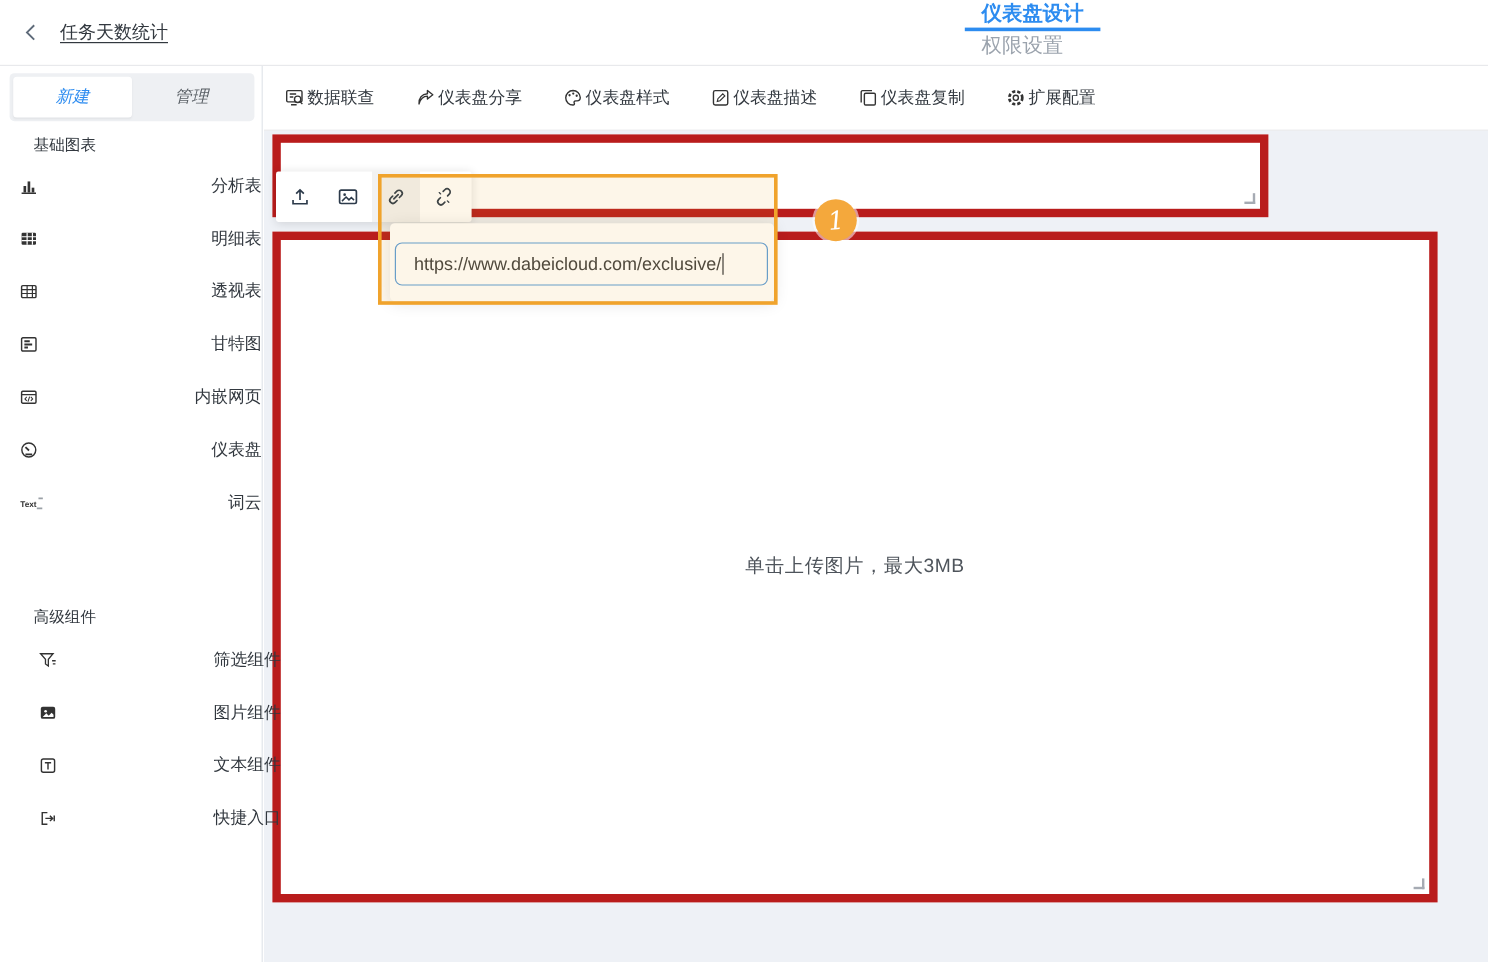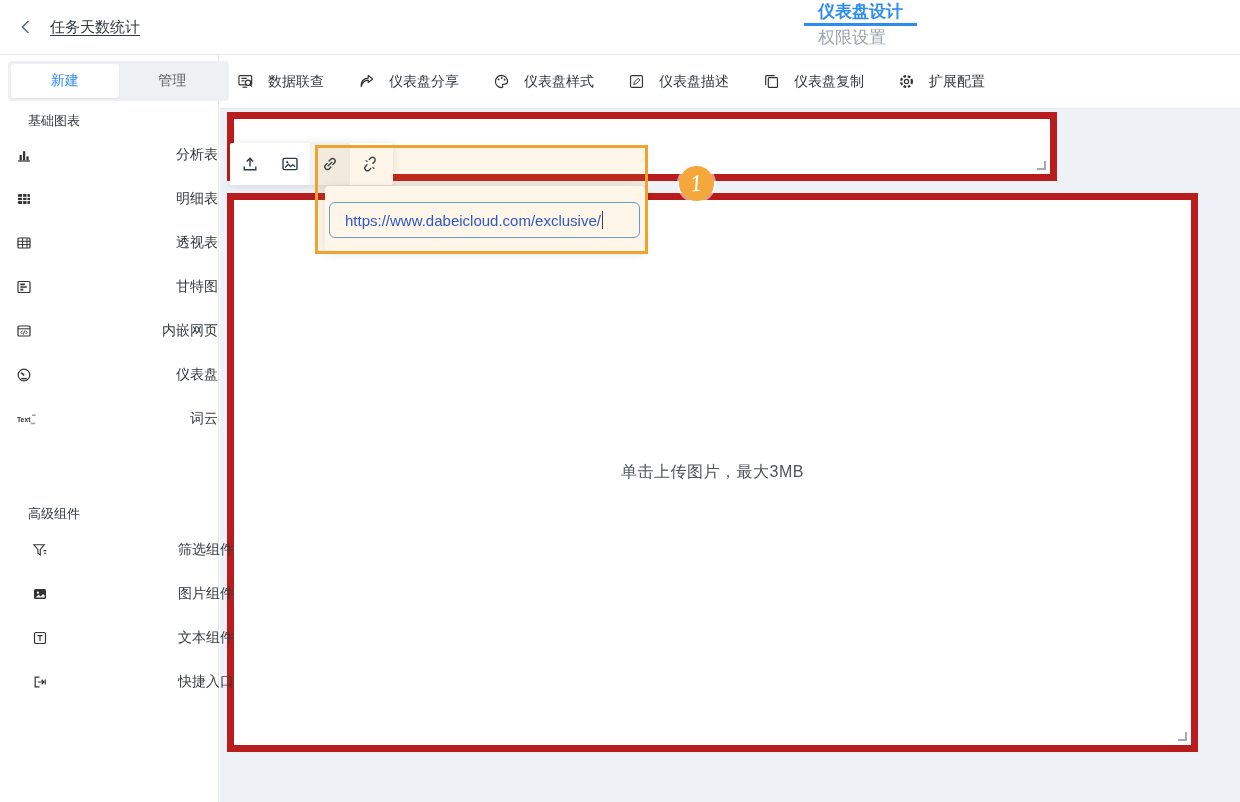--- a/index.html
+++ b/index.html
@@ -12,39 +12,39 @@
             border-bottom:1px solid #e8e9ec; display:flex; align-items:center; z-index:40; }
   .back-btn { width:40px; height:40px; margin-left:6px; display:flex; align-items:center; justify-content:center; cursor:pointer; }
   .doc-title { font-size:15px; color:#32383f; text-decoration:underline; text-underline-offset:3px; margin-left:4px; cursor:pointer; }
   .header-tabs { position:absolute; left:804px; top:0; height:55px; display:flex; align-items:stretch;flex-direction:column; }
   .header-tab { padding:0 14px; font-size:17px; display:flex; align-items:center; cursor:pointer; color:#9ba3ad; }
   .header-tab.active { color:#2d8cf0; font-weight:bold; border-bottom:3px solid #2d8cf0; margin-right:18px; }
 
   
   .sidebar { position:absolute; left:0; top:55px; width:219px; height:747px; background:#fff;
              border-right:1px solid #e2e5ea; z-index:20; }
-  .seg-control { position:absolute; left:8px; top:6px; width:221px; height:40px; background:#eef0f3;
-                 border-radius:4px; display:flex; padding:3px; }
+  .seg-control { position:absolute; left:8px; top:6px; width:204px; height:40px; background:#eef0f3;
+                 border-radius:4px; display:flex; padding:3px;font-style:italic; }
   .seg-half { flex:1; display:flex; align-items:center; justify-content:center; font-size:14px;
               color:#5a6066; cursor:pointer; border-radius:3px; }
   .seg-half.active { background:#fff; color:#2d8cf0; box-shadow:0 1px 2px rgba(0,0,0,.06); }
   .side-section-label { font-size:13px; color:#32383f; margin:0 0 0 28px; }
   .lbl-basic { position:absolute; top:57px; }
   .lbl-adv { position:absolute; top:450px; }
   .side-items-basic { position:absolute; top:78px; left:0; width:100%; }
   .side-items-adv { position:absolute; top:420px; left:16px; width:100%; }
   .side-item { height:44px; display:flex; align-items:center; padding-left:16px; cursor:pointer;justify-content:space-between; }
   .side-item .ic { width:22px; height:16px; margin-right:9px; display:flex; align-items:center; }
   .side-item .lab { font-size:14px; color:#32383f; }
   .side-items-adv .side-item:first-child { margin-top:53px; }
 
   
   .toolbar { position:absolute; left:220px; top:55px; width:1020px; height:54px; background:#fff;
              border-bottom:1px solid #e8e9ec; display:flex; align-items:center; padding-left:17px; z-index:10; }
-  .tb-item { display:flex; align-items:center; gap:14px; margin-right:34px; cursor:pointer; }
+  .tb-item { display:flex; align-items:center; gap:2px; margin-right:34px; cursor:pointer; }
   .tb-item span.tlab { font-size:14px; color:#32383f; }
 
   
   .canvas { position:absolute; left:220px; top:109px; width:1020px; height:693px; background:#eef1f6; }
   .panel { position:absolute; background:#fff; border:7px solid #b91c1c; }
   .panel-top { left:7px; top:3px; width:830px; height:69px; z-index:1; }
   .panel-image { left:7px; top:84px; width:971px; height:559px; z-index:1; display:flex; align-items:center; justify-content:center; cursor:pointer; }
   .upload-hint { font-size:16px; color:#4e545b; letter-spacing:.5px; }
   .resize-handle { position:absolute; right:4px; bottom:4px; width:9px; height:9px;
                    border-right:2px solid #a6abb3; border-bottom:2px solid #a6abb3; }
@@ -54,21 +54,21 @@
                   display:flex; box-shadow:0 1px 8px rgba(0,0,0,.12); border-radius:2px; z-index:10; }
   .mini-btn { width:40px; height:42px; display:flex; align-items:center; justify-content:center; cursor:pointer; }
   .mini-btn.active { background:rgba(0,0,0,.05); }
 
   
   .url-popover { position:absolute; left:105px; top:77px; width:320px; height:65px; background:#fff;
                  border-radius:4px; box-shadow:0 2px 12px rgba(0,0,0,.10); z-index:11; }
   .url-input { position:absolute; left:4px; top:16px; width:311px; height:36px; background:#fff;
                border:1.5px solid #5b9ddb; border-radius:6px; display:flex; align-items:center;
                padding-left:15px; cursor:text; overflow:hidden; }
-  .url-text { font-size:15px; color:#1d4ed8; white-space:nowrap; }
+  .url-text { font-size:15px; color:#404040; white-space:nowrap; }
   .caret { width:1px; height:18px; background:#30343a; margin-left:1px; }
 
   
   .annotation-box { position:absolute; left:95px; top:36px; width:333px; height:109px;
                     border:3px solid #f0a32c; background:rgba(240,163,44,.10); z-index:30; pointer-events:none; }
   .annotation-badge { position:absolute; left:459px; top:57px; width:35px; height:35px; border-radius:50%;
                       background:#f4a83c; display:flex; align-items:center; justify-content:center; z-index:31;
                       box-shadow:0 0 0 2px rgba(255,255,255,.55); }
   .annotation-badge span { color:#fff; font-size:21px; font-style:italic; transform:rotate(-6deg); font-family:"DejaVu Serif",serif; }
 </style>

